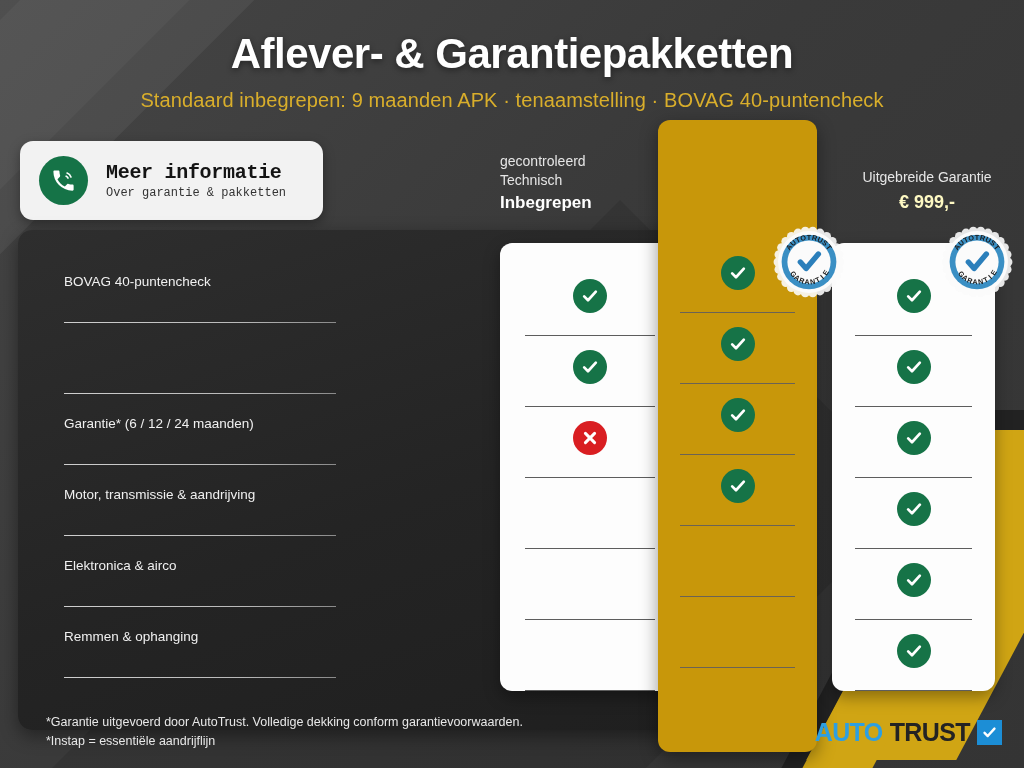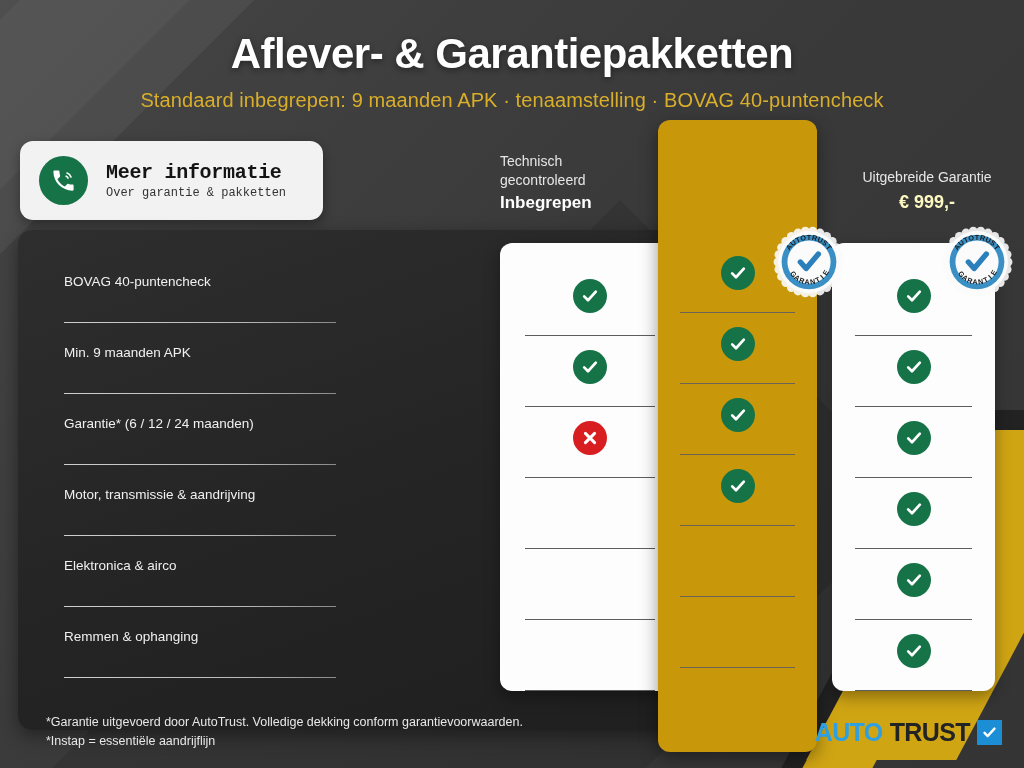--- a/index.html
+++ b/index.html
@@ -202,21 +202,20 @@
     </div>
   </div>
 
   <div class="panel">
     <div class="feature-list" id="feature-list">
         <div class="feature-row">
           <div class="feature-label">BOVAG 40-puntencheck</div>
           <div class="feature-rule"></div>
         </div>
         <div class="feature-row">
-          <div class="feature-label">Min. 9 maanden APK</div>
           <div class="feature-rule"></div>
         </div>
         <div class="feature-row">
           <div class="feature-label">Garantie*   (6 / 12 / 24 maanden)</div>
           <div class="feature-rule"></div>
         </div>
         <div class="feature-row">
           <div class="feature-label">Motor, transmissie &amp; aandrijving</div>
           <div class="feature-rule"></div>
         </div>
@@ -225,22 +224,22 @@
           <div class="feature-rule"></div>
         </div>
         <div class="feature-row">
           <div class="feature-label">Remmen &amp; ophanging</div>
           <div class="feature-rule"></div>
         </div>
       </div>
   </div>
 
   <div class="colhead ch1">
+    <div class="ch-line">gecontroleerd</div>
     <div class="ch-line">Technisch</div>
-    <div class="ch-line">gecontroleerd</div>
     <div class="ch-strong">Inbegrepen</div>
   </div>
 
   <div class="colhead ch3">
     <div class="ch-line">Uitgebreide Garantie</div>
     <div class="ch-price">€ 999,-</div>
   </div>
 
   <div class="col col-white col1">
     <div class="marks m1" id="marks-col1">

